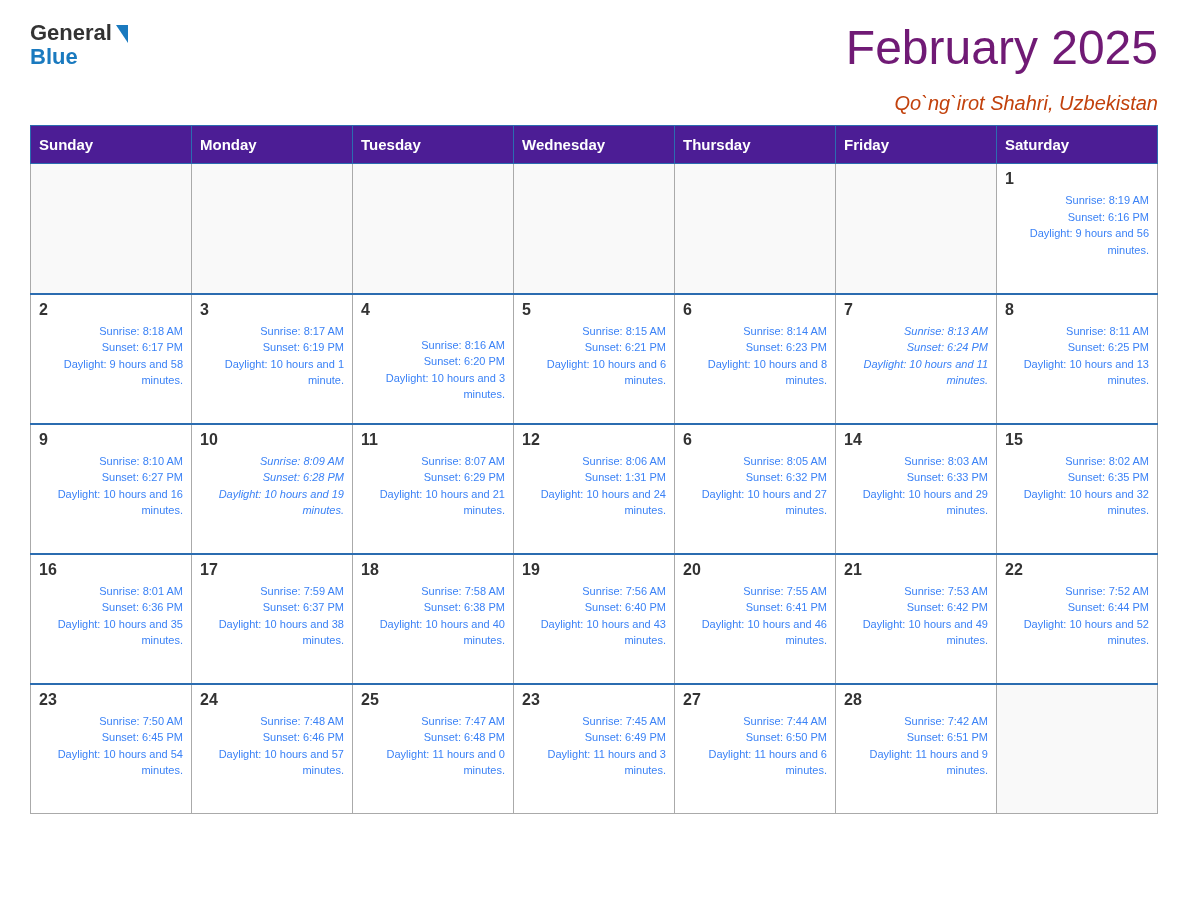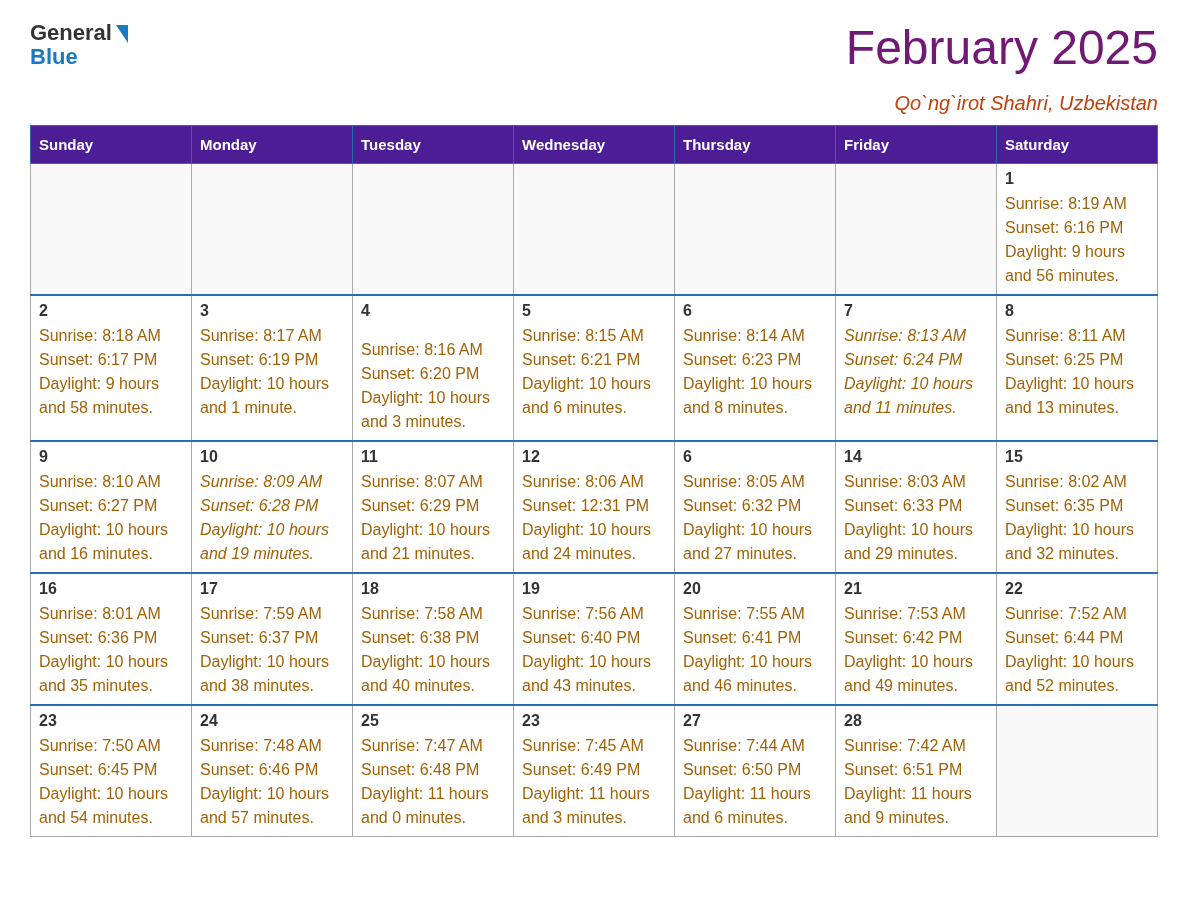--- a/index.html
+++ b/index.html
@@ -83,23 +83,24 @@
       color: #333;
       height: 130px;
     }
     .day-number {
       font-size: 16px;
       font-weight: bold;
       display: block;
       margin-bottom: 4px;
     }
     .day-info {
-      font-size: 16px;
+      font-size: 11px;
       line-height: 1.5;
-      color: #a16207;
+      color: #3b82f6;
+      text-align: right;
     }
     .empty-cell {
       background: #f9f9f9;
     }
     .row-border td {
       border-top: 2px solid #2b6cb0;
     }
   </style>
 </head>
 <body>
@@ -204,21 +205,21 @@
         </td>
         <td>
           <span class="day-number">11</span>
           <div class="day-info" style="white-space: pre-line;">Sunrise: 8:07 AM
 Sunset: 6:29 PM
 Daylight: 10 hours and 21 minutes.</div>
         </td>
         <td>
           <span class="day-number">12</span>
           <div class="day-info" style="white-space: pre-line;">Sunrise: 8:06 AM
-Sunset: 12:31 PM
+Sunset: 1:31 PM
 Daylight: 10 hours and 24 minutes.</div>
         </td>
         <td>
           <span class="day-number">6</span>
           <div class="day-info" style="white-space: pre-line;">Sunrise: 8:05 AM
 Sunset: 6:32 PM
 Daylight: 10 hours and 27 minutes.</div>
         </td>
         <td>
           <span class="day-number">14</span>

